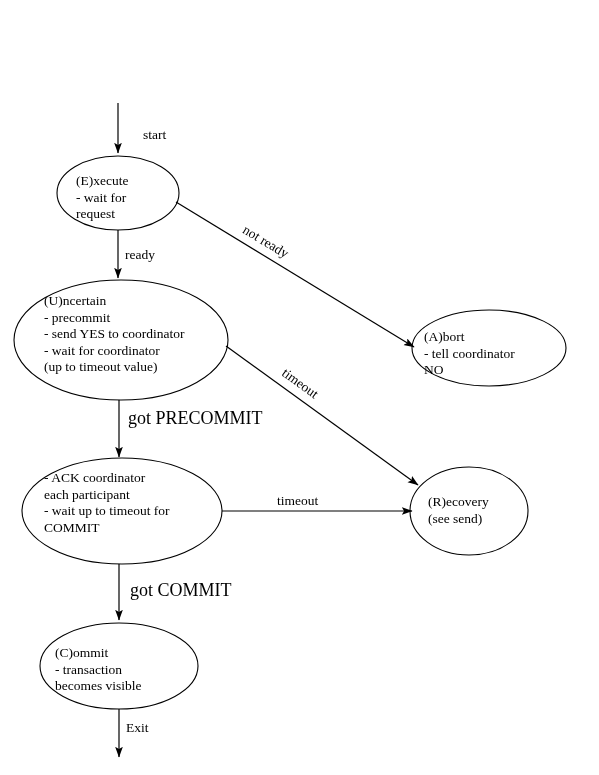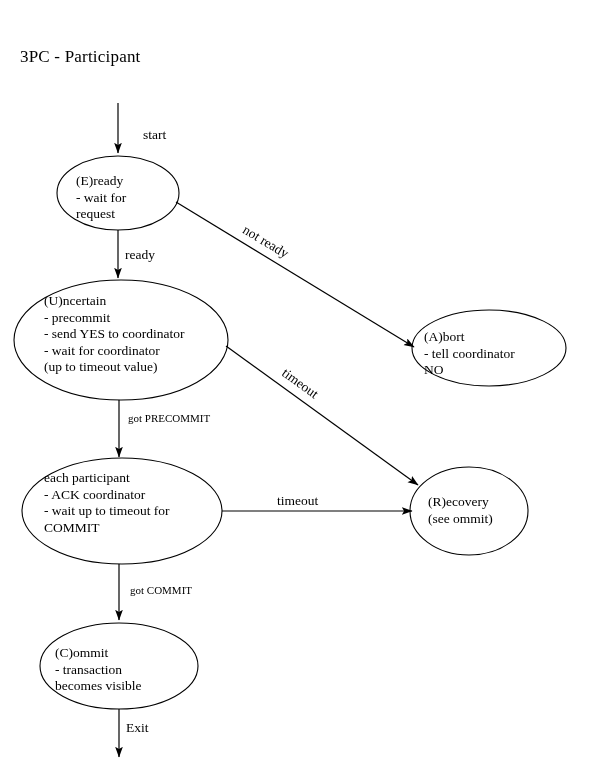--- a/index.html
+++ b/index.html
@@ -42,38 +42,37 @@
     pointer-events: none;
   }
   .node-label .ln { display: block; }
   .edge-label {
     position: absolute;
     font-size: 13.5px;
     white-space: nowrap;
     line-height: 15px;
   }
   .edge-label.big {
-    font-size: 11px;
+    font-size: 18px;
     text-align: right;
   }
   .rot-not-ready {
     transform: rotate(31deg);
     transform-origin: left top;
   }
   .rot-timeout {
     transform: rotate(36deg);
     transform-origin: left top;
   }
 </style>
 </head>
 <body>
 
 <div id="canvas">
 
-  <div class="page-title">3PC - Participant</div>
 
   <svg id="diagram-svg" viewBox="0 0 599 775" xmlns="http://www.w3.org/2000/svg">
     <defs>
       <marker id="arrow" markerWidth="10" markerHeight="10" refX="8.5" refY="3.2" orient="auto" markerUnits="strokeWidth">
         <path d="M0,0 L9,3.2 L0,6.4 L1.9,3.2 z" fill="#000000"></path>
       </marker>
     </defs>
 
     <ellipse cx="118" cy="193" rx="61" ry="37" fill="none" stroke="#000000" stroke-width="1.1"></ellipse>
     <ellipse cx="121" cy="340" rx="107" ry="60" fill="none" stroke="#000000" stroke-width="1.1"></ellipse>
@@ -86,49 +85,49 @@
     <line x1="118" y1="230" x2="118" y2="278" stroke="#000000" stroke-width="1.2" marker-end="url(#arrow)"></line>
     <line x1="176" y1="202" x2="414" y2="347" stroke="#000000" stroke-width="1.2" marker-end="url(#arrow)"></line>
     <line x1="119" y1="400" x2="119" y2="457" stroke="#000000" stroke-width="1.2" marker-end="url(#arrow)"></line>
     <line x1="226" y1="346" x2="418" y2="485" stroke="#000000" stroke-width="1.2" marker-end="url(#arrow)"></line>
     <line x1="222" y1="511" x2="412" y2="511" stroke="#000000" stroke-width="1.2" marker-end="url(#arrow)"></line>
     <line x1="119" y1="564" x2="119" y2="620" stroke="#000000" stroke-width="1.2" marker-end="url(#arrow)"></line>
     <line x1="119" y1="709" x2="119" y2="757" stroke="#000000" stroke-width="1.2" marker-end="url(#arrow)"></line>
   </svg>
 
   <div class="node-label" style="left:76px; top:173px;">
-    <span class="ln">(E)ready</span>
+    <span class="ln">(E)xecute</span>
     <span class="ln"> - wait for</span>
     <span class="ln">   request</span>
   </div>
 
   <div class="node-label" style="left:44px; top:293px;">
     <span class="ln">(U)ncertain</span>
     <span class="ln"> - precommit</span>
     <span class="ln"> - send YES to coordinator</span>
     <span class="ln"> - wait for coordinator</span>
     <span class="ln">   (up to timeout value)</span>
   </div>
 
   <div class="node-label" style="left:424px; top:329px;">
     <span class="ln">(A)bort</span>
     <span class="ln"> - tell coordinator</span>
     <span class="ln">   NO</span>
   </div>
 
   <div class="node-label" style="left:44px; top:470px;">
+    <span class="ln"> - ACK coordinator</span>
     <span class="ln">   each participant</span>
-    <span class="ln"> - ACK coordinator</span>
     <span class="ln"> - wait up to timeout for</span>
     <span class="ln">   COMMIT</span>
   </div>
 
   <div class="node-label" style="left:428px; top:494px;">
     <span class="ln">(R)ecovery</span>
-    <span class="ln">(see ommit)</span>
+    <span class="ln">(see send)</span>
   </div>
 
   <div class="node-label" style="left:55px; top:645px;">
     <span class="ln">(C)ommit</span>
     <span class="ln"> - transaction</span>
     <span class="ln">   becomes visible</span>
   </div>
 
   <div class="edge-label" style="left:124px; top:127px;margin-left:19px;">start</div>
   <div class="edge-label" style="left:125px; top:247px;text-align:center;">ready</div>

